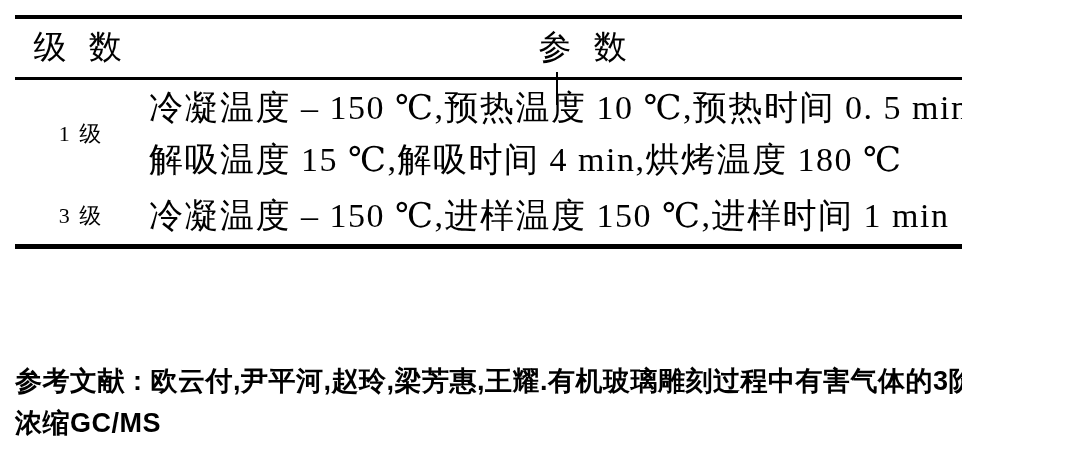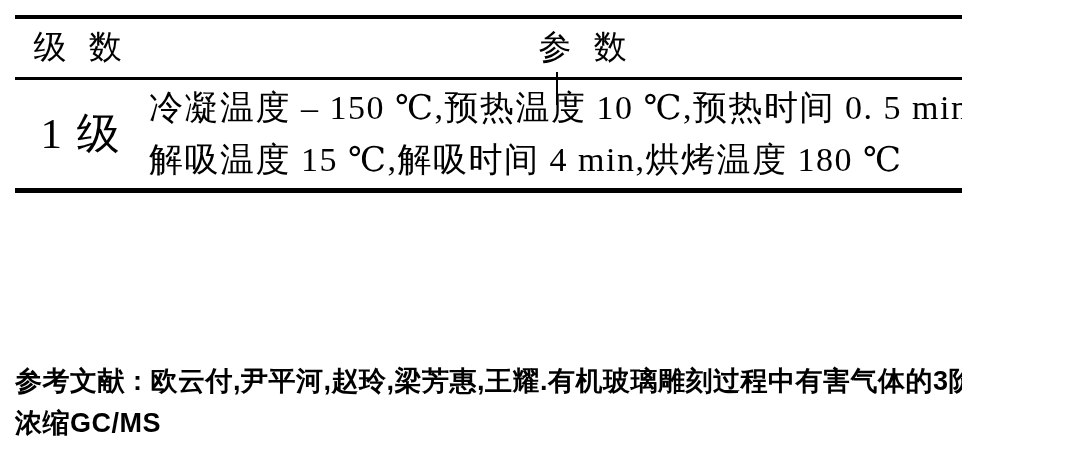--- a/index.html
+++ b/index.html
@@ -26,21 +26,21 @@
   .params-table th {
     font-weight: normal;
     font-size: 33px;
     letter-spacing: 7px;
     text-align: center;
     padding: 6px 0 7px 0;
     white-space: nowrap;
   }
   .params-table th.col-level { width: 132px; }
   .params-table td.cell-level {
-    font-size: 43px;
+    font-size: 22px;
     text-align: center;
     vertical-align: middle;
     letter-spacing: 2px;
     white-space: nowrap;
   }
   .params-table td.cell-params {
     font-size: 34px;
     line-height: 52px;
     letter-spacing: 1.5px;
     padding: 2px 0 2px 2px;
@@ -81,20 +81,24 @@
         <th class="col-level">级 数</th>
         <th class="col-params">参 数</th>
       </tr>
     </thead>
     <tbody>
       <tr class="row-1">
         <td class="cell-level">1 级</td>
         <td class="cell-params">冷凝温度 – 150 ℃,预热温度 10 ℃,预热时间 0. 5 min,
 解吸温度 15 ℃,解吸时间 4 min,烘烤温度 180 ℃</td>
       </tr>
+      <tr class="row-3">
+        <td class="cell-level">3 级</td>
+        <td class="cell-params">冷凝温度 – 150 ℃,进样温度 150 ℃,进样时间 1 min</td>
+      </tr>
     </tbody>
   </table>
 
   <div class="text-cursor"></div>
 
   <div class="reference">参考文献 : 欧云付,尹平河,赵玲,梁芳惠,王耀.有机玻璃雕刻过程中有害气体的3阶段预浓缩GC/MS
 分析[J].分析试验室,2006(04):68-71.</div>
 
 </div>
 

